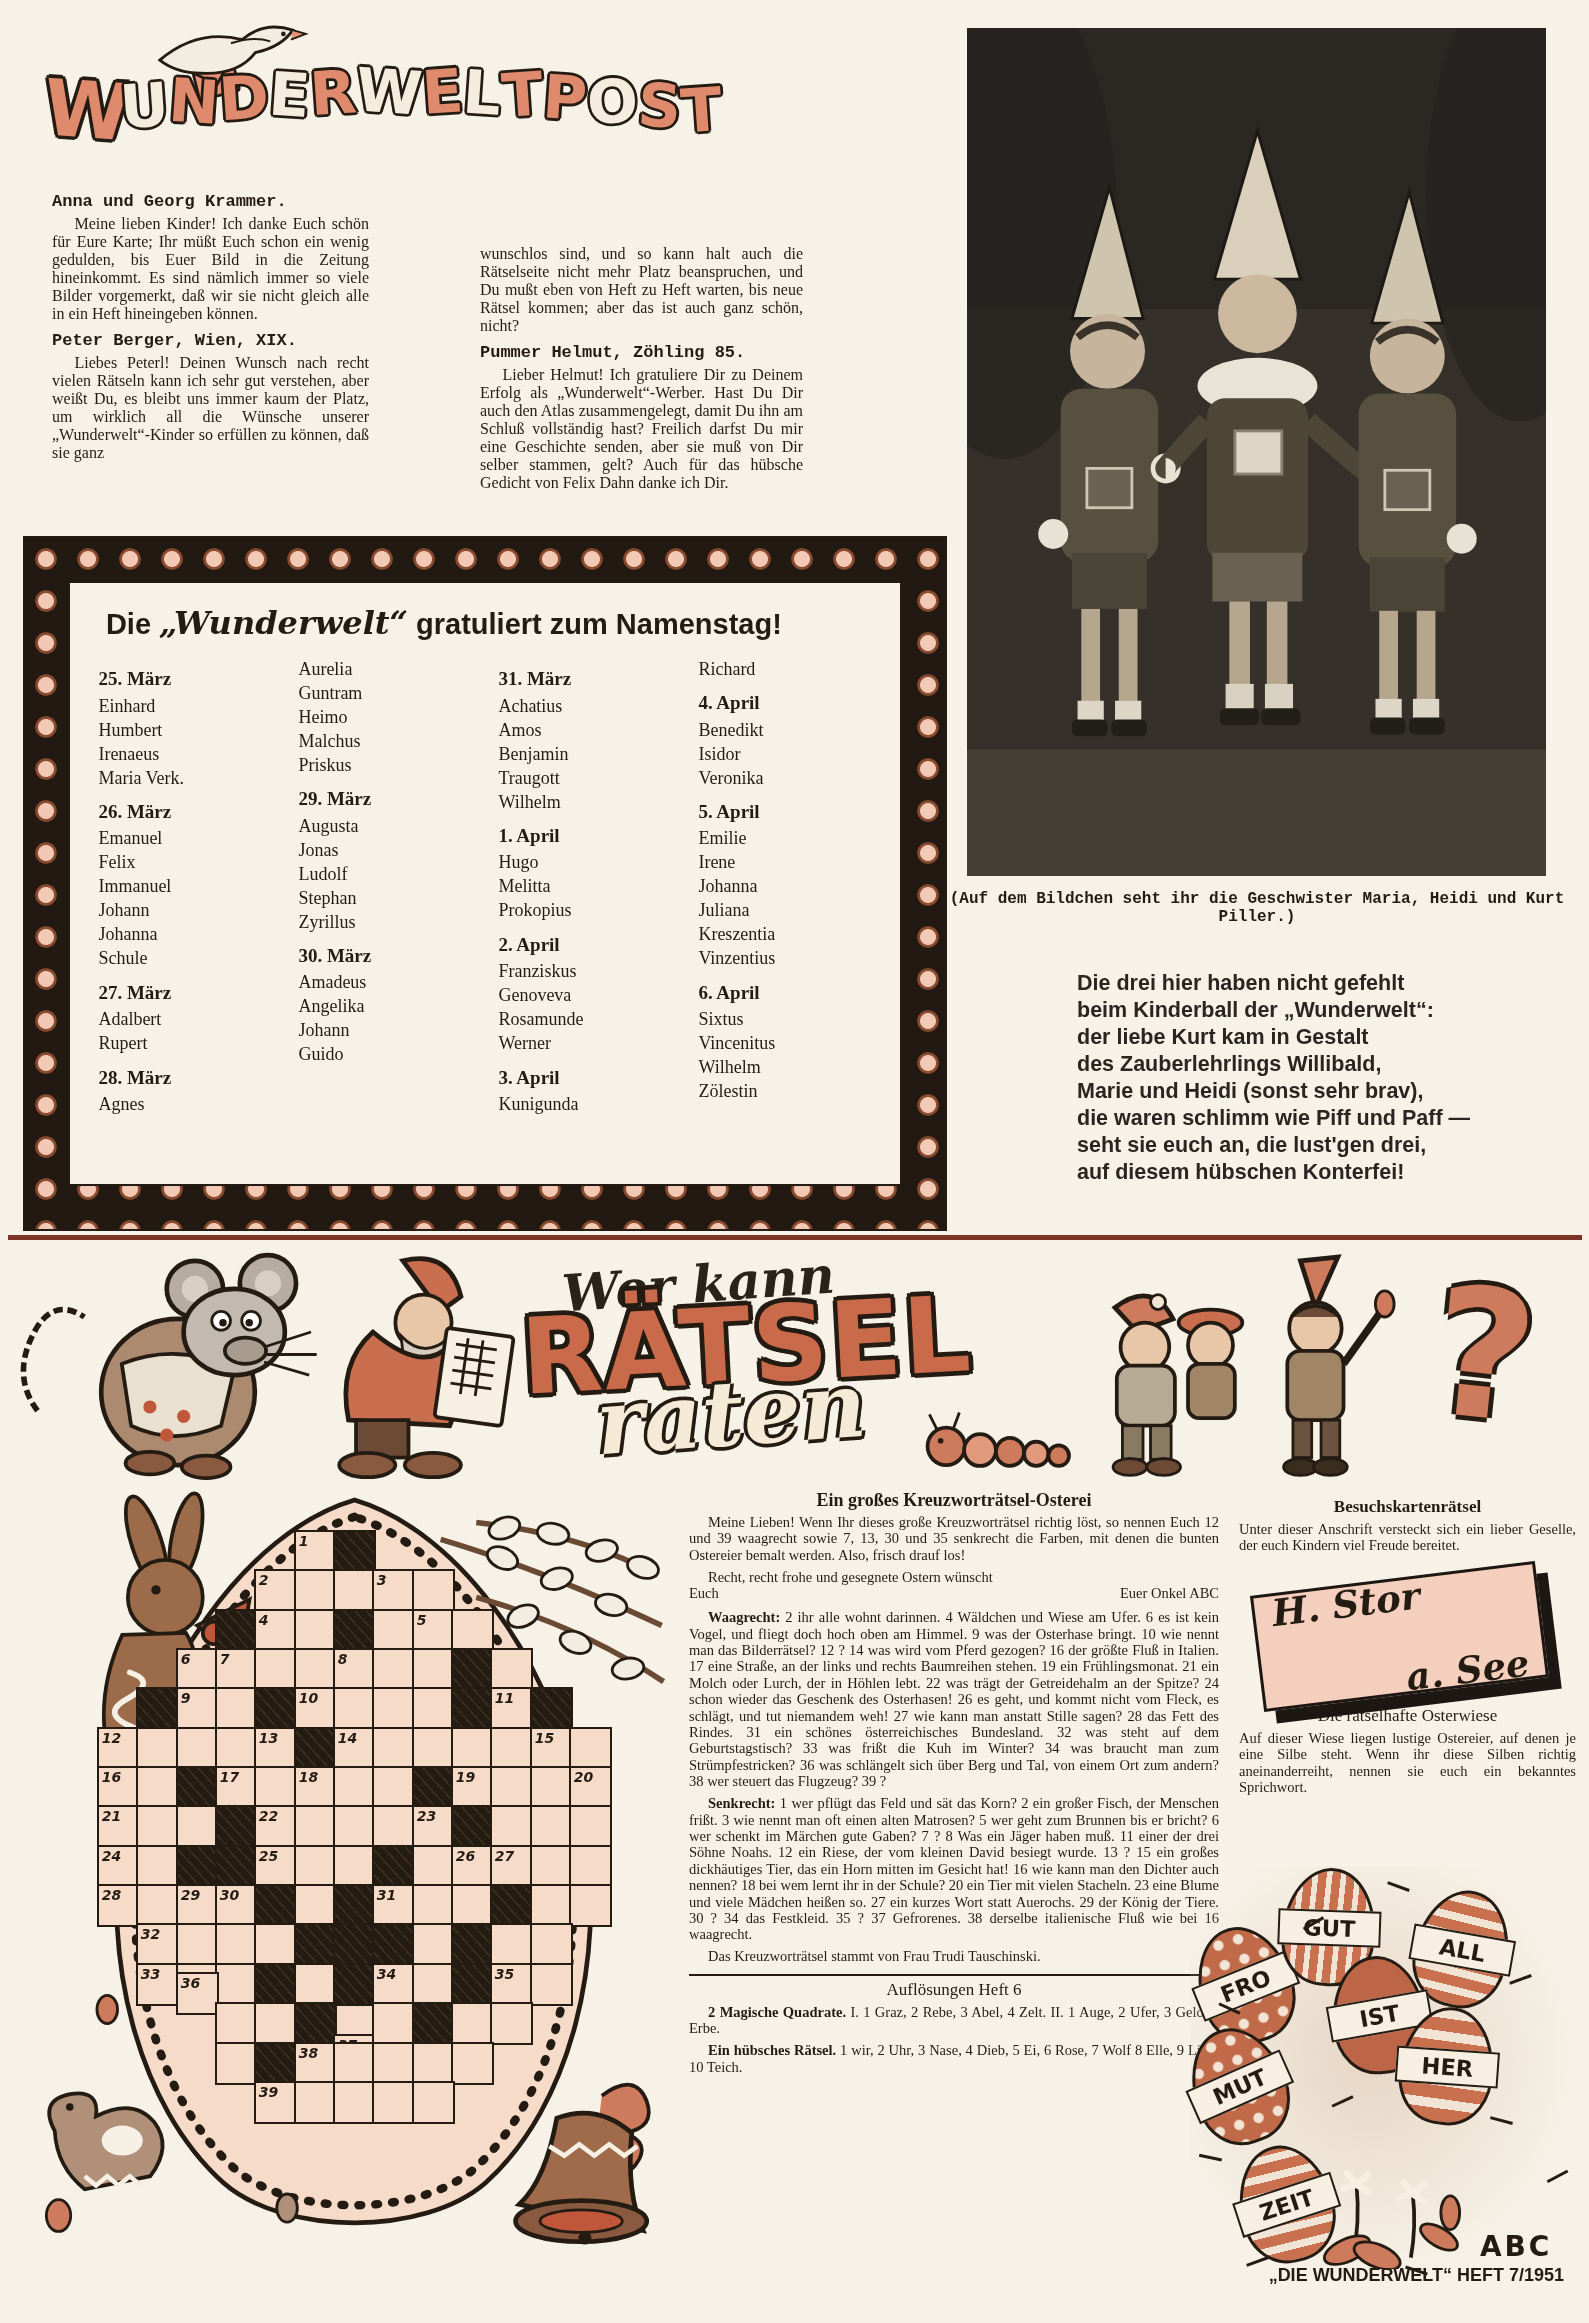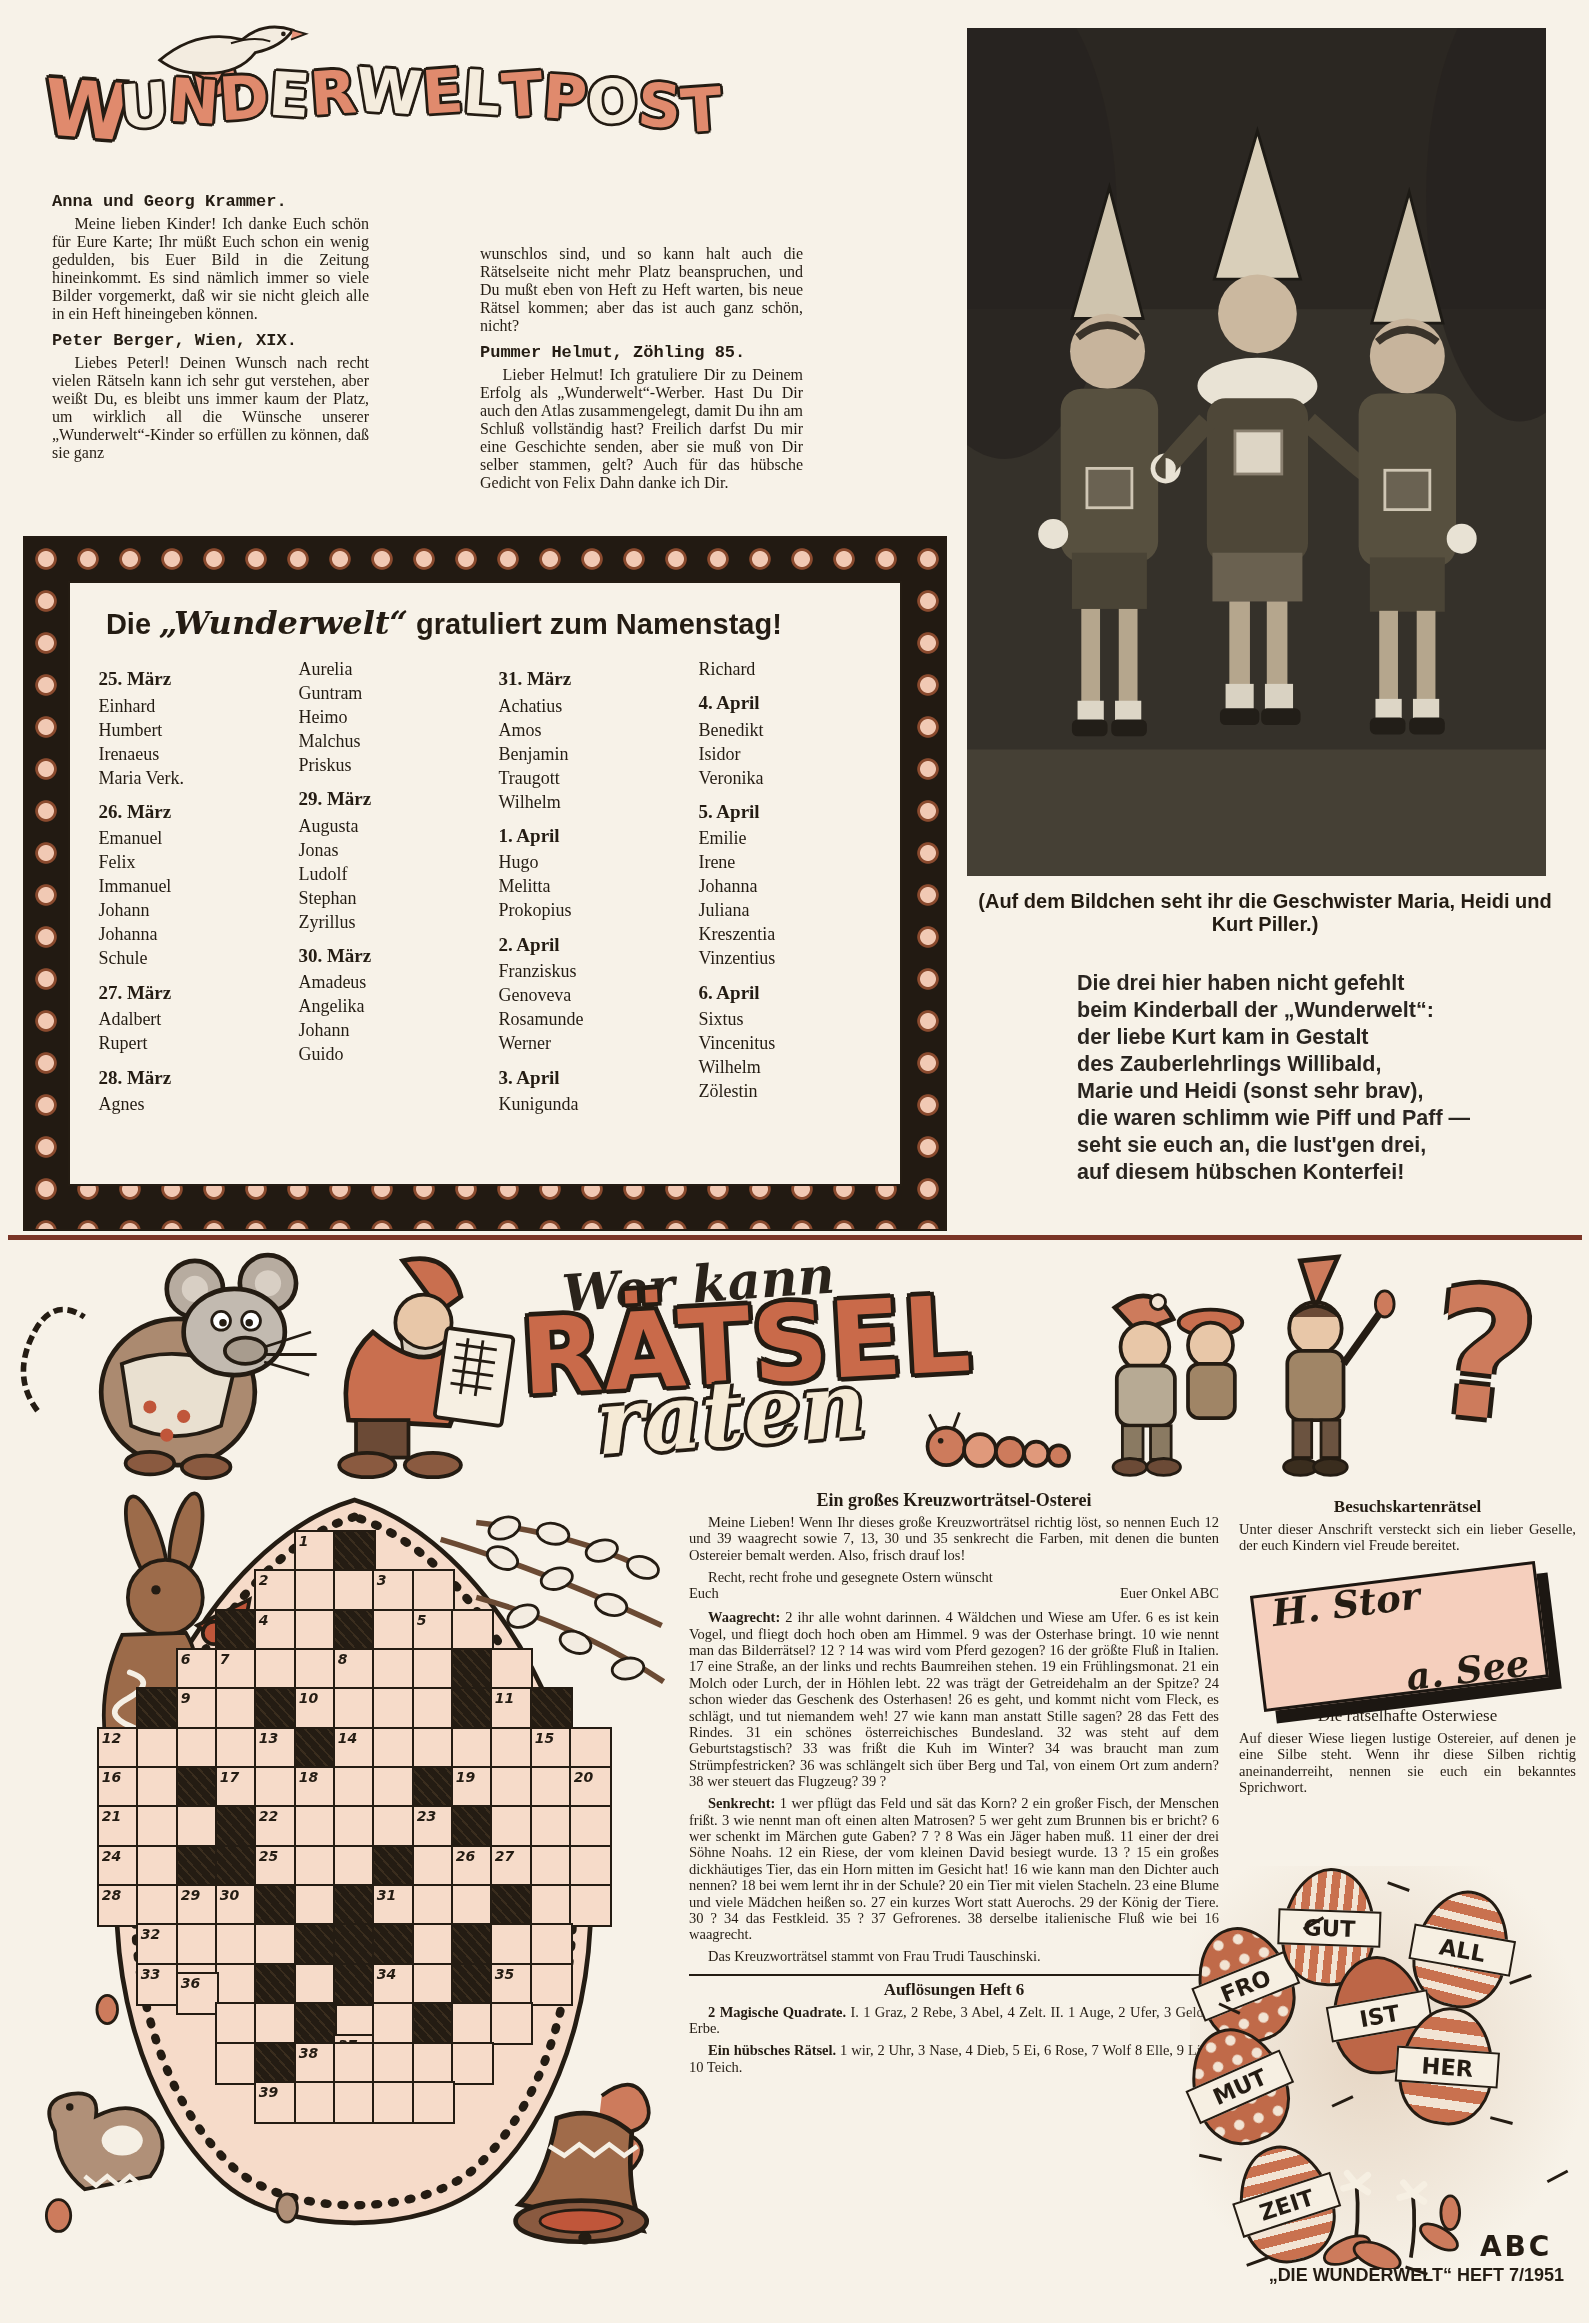--- a/index.html
+++ b/index.html
@@ -15,21 +15,21 @@
   
   .lettercol{font-size:16px;line-height:18px;text-align:justify;}
   .col1{left:52px;top:184px;width:317px;}
   .col2{left:480px;top:245px;width:323px;}
   .lettercol h3{font-size:17px;margin:9.4px 0 3.7px 0;font-family:Liberation Mono, monospace;}
   .lettercol p{margin:0 0 5.6px 0;text-indent:22.5px;}
   .lettercol p.cont{text-indent:0;}
 
   
   .photo{left:967px;top:28px;width:579px;height:848px;background:#35312a;}
-  .caption{left:948px;top:890px;width:618px;text-align:center;font-family:Liberation Sans, sans-serif;font-weight:bold;font-size:20px;padding-left:8px;}
+  .caption{left:948px;top:890px;width:618px;text-align:center;font-family:Liberation Mono, monospace;font-weight:bold;font-size:16px;}
 
   
   .poem{left:1077px;top:970px;width:487px;font-family:"Liberation Sans",sans-serif;font-weight:bold;font-size:21.5px;line-height:27px;color:#2a2520;}
 
   
   .nbox{left:23.4px;top:536px;width:924px;height:695px;box-sizing:border-box;padding:43px;
     background-color:#221a12;
     background-image:radial-gradient(circle,#f1c9b4 0 7.5px,#8a4a2e 8.4px 10.3px,rgba(0,0,0,0) 11.2px);
     background-size:42px 42px;border:2.8px solid #241c13;}
   .nbox-inner{width:100%;height:100%;background:#f7f2e8;border:2.8px solid #241c13;box-sizing:border-box;padding:17px 28px;}
@@ -56,21 +56,21 @@
   .cell{position:absolute;width:43px;height:43px;box-sizing:border-box;border:2.8px solid #241c13;background:#f6dbc9;}
   .cell.black{background:repeating-linear-gradient(48deg,#241c13 0 6.6px,#3a2d1e 6.6px 8.4px);}
   .cell .num{position:absolute;left:2.8px;top:0.9px;font-family:"DejaVu Sans",sans-serif;font-style:italic;font-weight:bold;font-size:14px;color:#241c13;}
 
   
   .midcol{left:689px;top:1492px;width:530px;font-size:14.5px;line-height:16.4px;text-align:justify;}
   .midcol .ctitle{text-align:center;font-weight:bold;font-size:18px;margin-bottom:5.6px;}
   .midcol p{margin:0 0 5.6px 0;text-indent:19px;}
   .wishrow{display:flex;justify-content:space-between;text-indent:0;font-size:14.5px;}
   .midrule{border:none;border-top:2.8px solid #241c13;margin:9.4px 0 5.6px 0;}
-  .soltitle{text-align:center;font-weight:bold;font-size:17px;margin:1.9px 0 5.6px 0;}
+  .soltitle{text-align:center;font-weight:normal;font-size:17px;margin:1.9px 0 5.6px 0;}
 
   
   .rightcol{left:1239px;top:1499px;width:337px;font-size:14.5px;line-height:16.4px;text-align:justify;}
   .rightcol .ctitle{text-align:center;font-weight:bold;font-size:17px;margin-bottom:5.6px;}
   .rightcol .ltitle{font-weight:normal;font-size:17px;margin:13px 0 5.6px 0;text-align:center;}
   .vcard{position:relative;width:281px;height:111px;margin:24px 0 7.5px 17px;transform:rotate(-7deg);
     background:#f5cfbd;border:3.7px solid #1c1712;box-shadow:11.2px 13px 0 #1c1712;}
   .vcard .l1{position:absolute;left:17px;top:9.4px;font-family:"DejaVu Serif",serif;font-style:italic;font-weight:bold;font-size:37px;}
   .vcard .l2{position:absolute;right:15px;bottom:5.6px;font-family:"DejaVu Serif",serif;font-style:italic;font-weight:bold;font-size:37px;}
 

